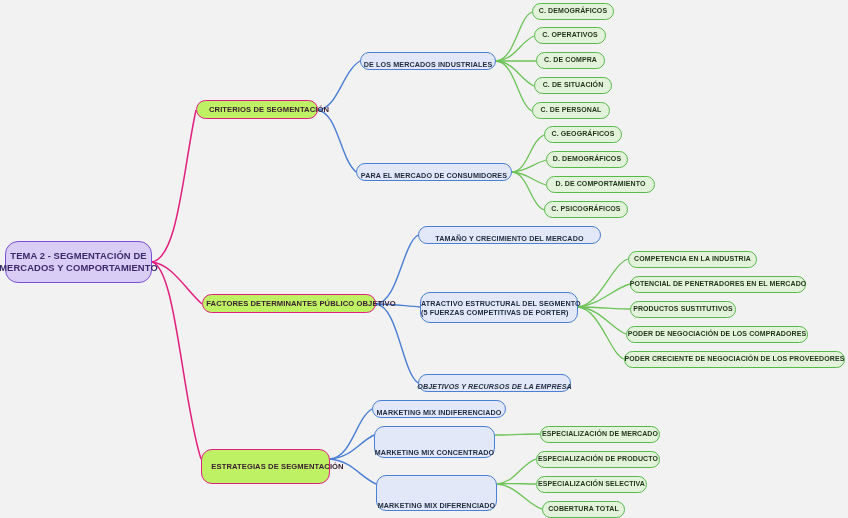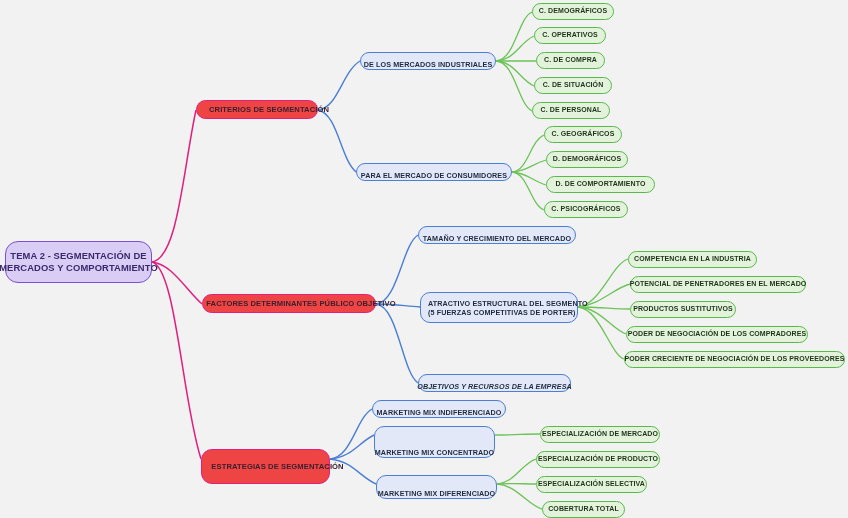--- a/index.html
+++ b/index.html
@@ -36,21 +36,21 @@
     line-height: 1.25;
   }
   .node.root {
     background: #d9ccf5;
     border: 1.6px solid #7b4fd4;
     border-radius: 13px;
     color: #3b2a6b;
     font-size: 9.4px;
   }
   .node.lvl1 {
-    background: #ef4444;
+    background: #bef264;
     border: 1.6px solid #e01f7f;
     border-radius: 11px;
     color: #3a2030;
     font-size: 7.6px;
     padding-left: 24px;
   }
   .node.lvl2 {
     background: #e2e8f7;
     border: 1.4px solid #4a7fd4;
     border-radius: 10px;
@@ -177,25 +177,25 @@
   <div class="node lvl3" style="left:546px; top:151px; width:82px; height:17px;">
     <span>D. DEMOGRÁFICOS</span>
   </div>
   <div class="node lvl3" style="left:546px; top:176px; width:109px; height:17px;">
     <span>D. DE COMPORTAMIENTO</span>
   </div>
   <div class="node lvl3" style="left:544px; top:201px; width:84px; height:17px;">
     <span>C. PSICOGRÁFICOS</span>
   </div>
 
-  <div class="node lvl2" style="left:418px; top:226px; width:158px; height:18px;">
+  <div class="node lvl2" style="left:418px; top:226px; width:183px; height:18px;">
     <span>TAMAÑO Y CRECIMIENTO DEL MERCADO</span>
   </div>
 
-  <div class="node lvl2" style="left:420px; top:292px; width:158px; height:31px; flex-direction:column; align-items:flex-start; padding-left:7px; justify-content:center;">
+  <div class="node lvl2" style="left:420px; top:292px; width:158px; height:31px; flex-direction:column; align-items:flex-start; justify-content:center;">
     <span>ATRACTIVO ESTRUCTURAL DEL SEGMENTO</span>
     <span>(5 FUERZAS COMPETITIVAS DE PORTER)</span>
   </div>
 
   <div class="node lvl2" style="left:418px; top:374px; width:153px; height:18px;font-style:italic;">
     <span>OBJETIVOS Y RECURSOS DE LA EMPRESA</span>
   </div>
 
   <div class="node lvl3" style="left:628px; top:251px; width:129px; height:17px;">
     <span>COMPETENCIA EN LA INDUSTRIA</span>
@@ -212,21 +212,21 @@
   <div class="node lvl3" style="left:624px; top:351px; width:221px; height:17px;">
     <span>PODER CRECIENTE DE NEGOCIACIÓN DE LOS PROVEEDORES</span>
   </div>
 
   <div class="node lvl2" style="left:372px; top:400px; width:134px; height:18px;">
     <span>MARKETING MIX INDIFERENCIADO</span>
   </div>
   <div class="node lvl2" style="left:374px; top:426px; width:121px; height:32px;">
     <span>MARKETING MIX CONCENTRADO</span>
   </div>
-  <div class="node lvl2" style="left:376px; top:475px; width:121px; height:24px;">
+  <div class="node lvl2" style="left:376px; top:475px; width:121px; height:36px;">
     <span>MARKETING MIX DIFERENCIADO</span>
   </div>
 
   <div class="node lvl3" style="left:540px; top:426px; width:120px; height:17px;">
     <span>ESPECIALIZACIÓN DE MERCADO</span>
   </div>
   <div class="node lvl3" style="left:536px; top:451px; width:124px; height:17px;">
     <span>ESPECIALIZACIÓN DE PRODUCTO</span>
   </div>
   <div class="node lvl3" style="left:536px; top:476px; width:111px; height:17px;">

